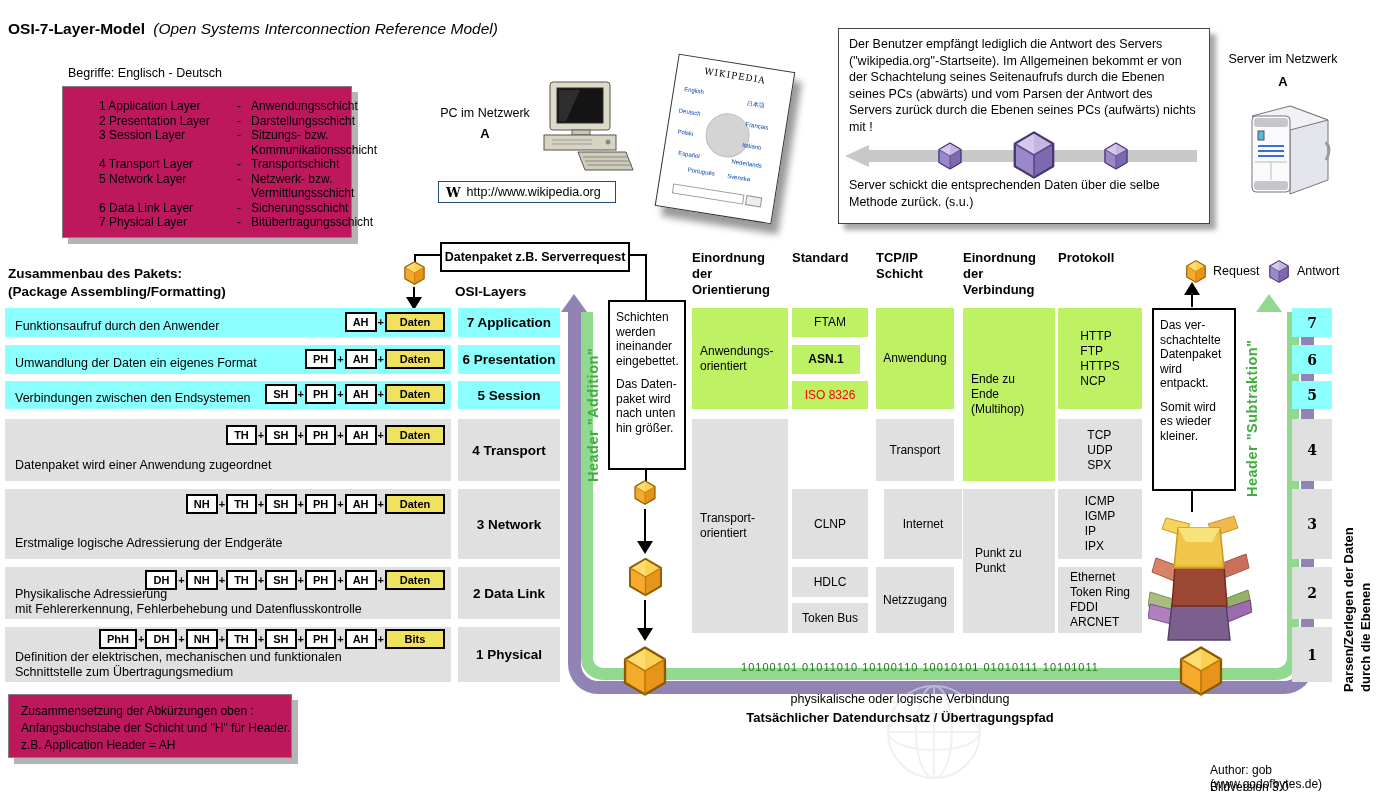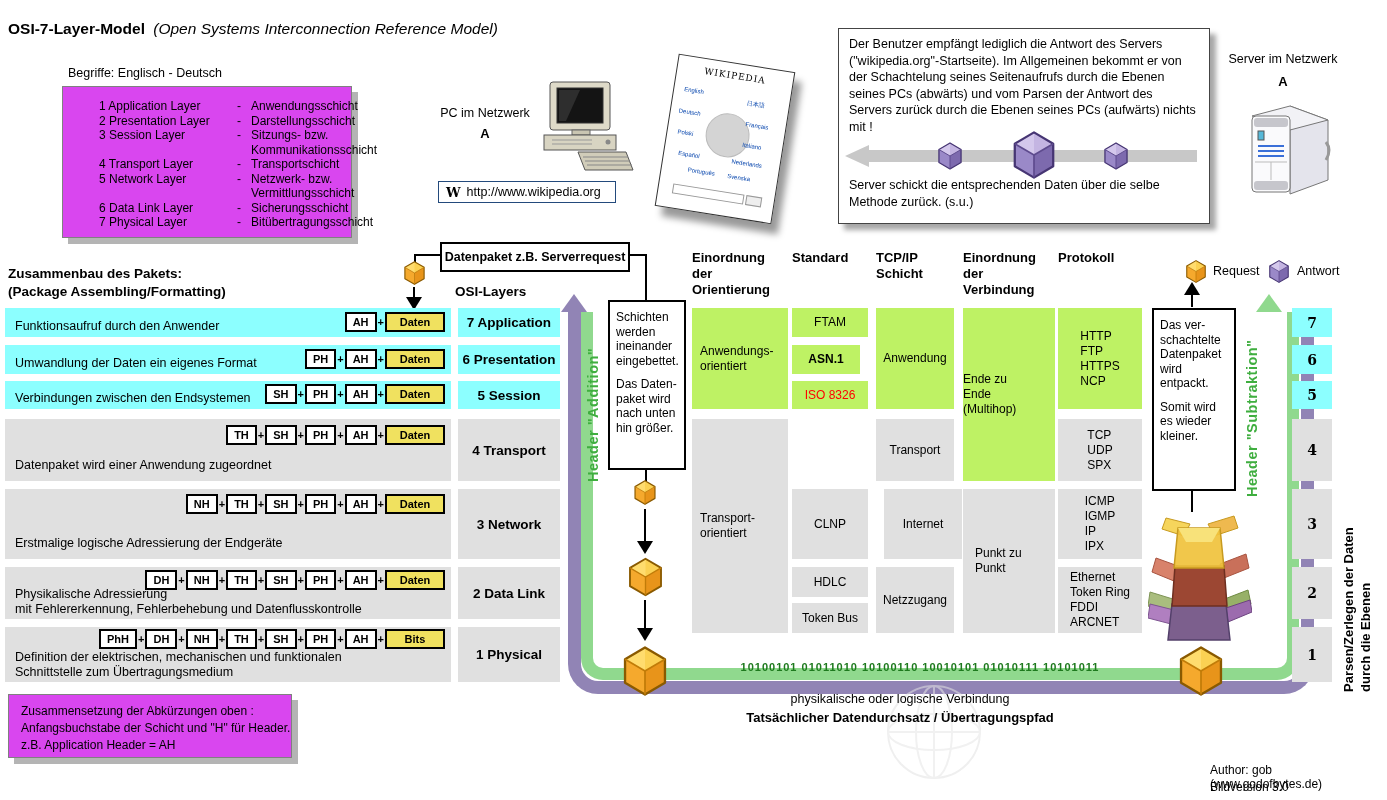--- a/index.html
+++ b/index.html
@@ -3,21 +3,21 @@
 <meta charset="utf-8">
 <style>
   html,body{margin:0;padding:0;background:#fff;}
   #canvas{position:relative;width:1387px;height:800px;background:#fff;overflow:hidden;
           font-family:"Liberation Sans",sans-serif;color:#000;}
   .abs{position:absolute;}
   .pre{white-space:pre-line;}
   .b{font-weight:bold;}
   .i{font-style:italic;}
   
-  .wbox{background:#d946ef;border:1px solid #808080;box-shadow:6px 6px 0 #b4b4b4;}
+  .wbox{background:#be185d;border:1px solid #808080;box-shadow:6px 6px 0 #b4b4b4;}
   .blackbox{background:#fff;border:2px solid #000;}
   
   .row{position:absolute;left:5px;width:446px;}
   .tone-c{background:#8CFFFF;}
   .tone-g{background:#E0E0E0;}
   .desc{position:absolute;font-size:12.5px;line-height:15px;}
   .chips{position:absolute;right:6px;display:flex;align-items:center;}
   .chip{display:inline-block;border:2px solid #000;background:#fff;font-weight:bold;
         font-size:11px;line-height:14px;padding:1px 6px;}
   .chip.pay{background:#F0E15F;min-width:44px;text-align:center;}
@@ -399,21 +399,21 @@
       <span class="inner">Transport</span>
     </div>
   <div class="cbox gray" style="left:876px;top:489px;width:78px;height:70px;margin-left:8px;">
       <span class="inner">Internet</span>
     </div>
   <div class="cbox gray" style="left:876px;top:567px;width:78px;height:66px;">
       <span class="inner">Netzzugang</span>
     </div>
 
   <div class="cbox cyan" style="left:963px;top:308px;width:92px;height:173px;justify-content:flex-start;">
-      <span class="inner" style="padding-left:0;">Ende zu
+      <span class="inner" style="padding-left:8px;">Ende zu
 Ende
 (Multihop)</span>
     </div>
   <div class="cbox gray" style="left:963px;top:489px;width:92px;height:144px;justify-content:flex-start;">
       <span class="inner" style="padding-left:12px;">Punkt zu
 Punkt</span>
     </div>
 
   <div class="cbox cyan" style="left:1058px;top:308px;width:84px;height:101px;">
       <span class="inner">HTTP
@@ -484,21 +484,21 @@
   <div class="rnum tone-c" style="top:345px;height:29px;">6</div>
   <div class="rnum tone-c" style="top:381px;height:28px;">5</div>
   <div class="rnum tone-g" style="top:419px;height:62px;">4</div>
   <div class="rnum tone-g" style="top:489px;height:70px;">3</div>
   <div class="rnum tone-g" style="top:567px;height:52px;">2</div>
   <div class="rnum tone-g" style="top:627px;height:55px;">1</div>
 
   <div class="abs vtext pre b" style="left:1340px;top:292px;height:400px;font-size:13px;line-height:17px;">Parsen/Zerlegen der Daten
 durch die Ebenen</div>
 
-  <div class="abs" style="left:660px;top:661px;width:520px;text-align:center;font-size:11px;font-weight:bold;letter-spacing:1px;color:#1E7A1E;z-index:3;">10100101 01011010 10100110 10010101 01010111 10101011</div>
+  <div class="abs" style="left:660px;top:661px;width:520px;text-align:center;font-size:11px;font-weight:normal;letter-spacing:1px;color:#1E7A1E;z-index:3;">10100101 01011010 10100110 10010101 01010111 10101011</div>
   <svg class="abs" style="left:884px;top:682px;opacity:.55;z-index:0;" width="100" height="100" viewBox="0 0 100 100">
     <circle cx="50" cy="50" r="46" fill="none" stroke="#E2E2E2" stroke-width="2"></circle>
     <ellipse cx="50" cy="50" rx="46" ry="18" fill="none" stroke="#E6E6E6" stroke-width="2"></ellipse>
     <ellipse cx="50" cy="50" rx="18" ry="46" fill="none" stroke="#E6E6E6" stroke-width="2"></ellipse>
     <line x1="4" y1="50" x2="96" y2="50" stroke="#E6E6E6" stroke-width="2"></line>
     <line x1="50" y1="4" x2="50" y2="96" stroke="#E6E6E6" stroke-width="2"></line>
   </svg>
   <div class="abs" style="left:620px;top:692px;width:560px;text-align:center;font-size:12.5px;z-index:2;">physikalische oder logische Verbindung</div>
   <div class="abs b" style="left:620px;top:710px;width:560px;text-align:center;font-size:13px;z-index:2;">Tatsächlicher Datendurchsatz / Übertragungspfad</div>
 

